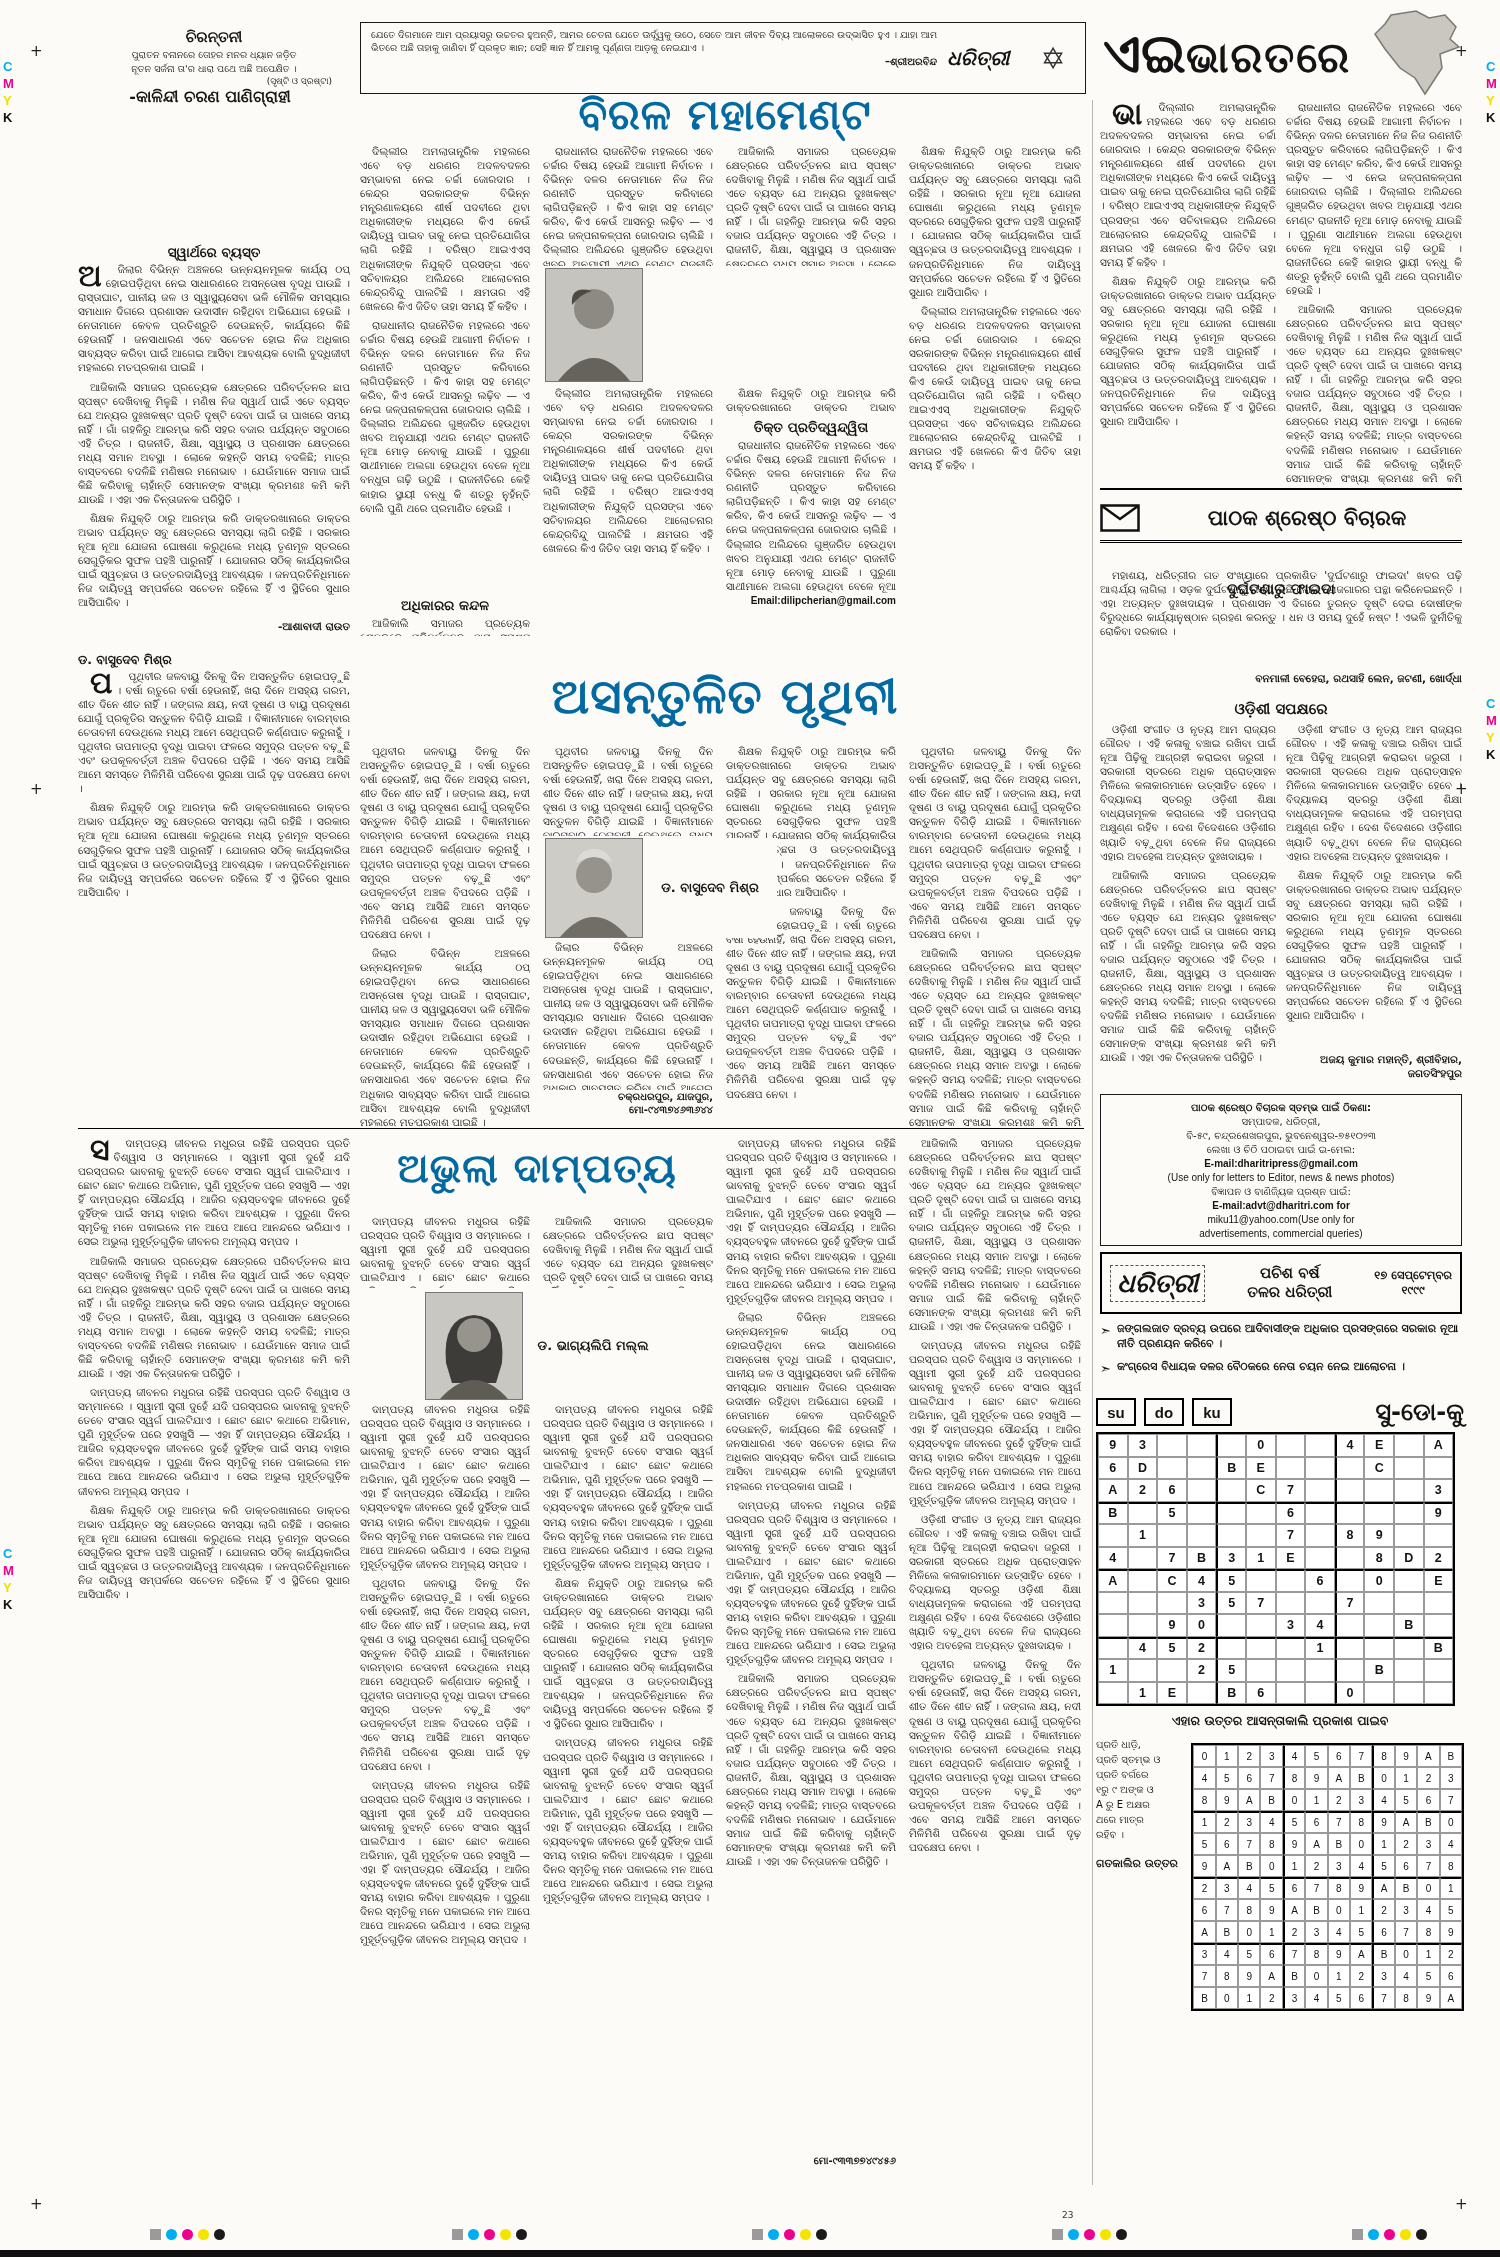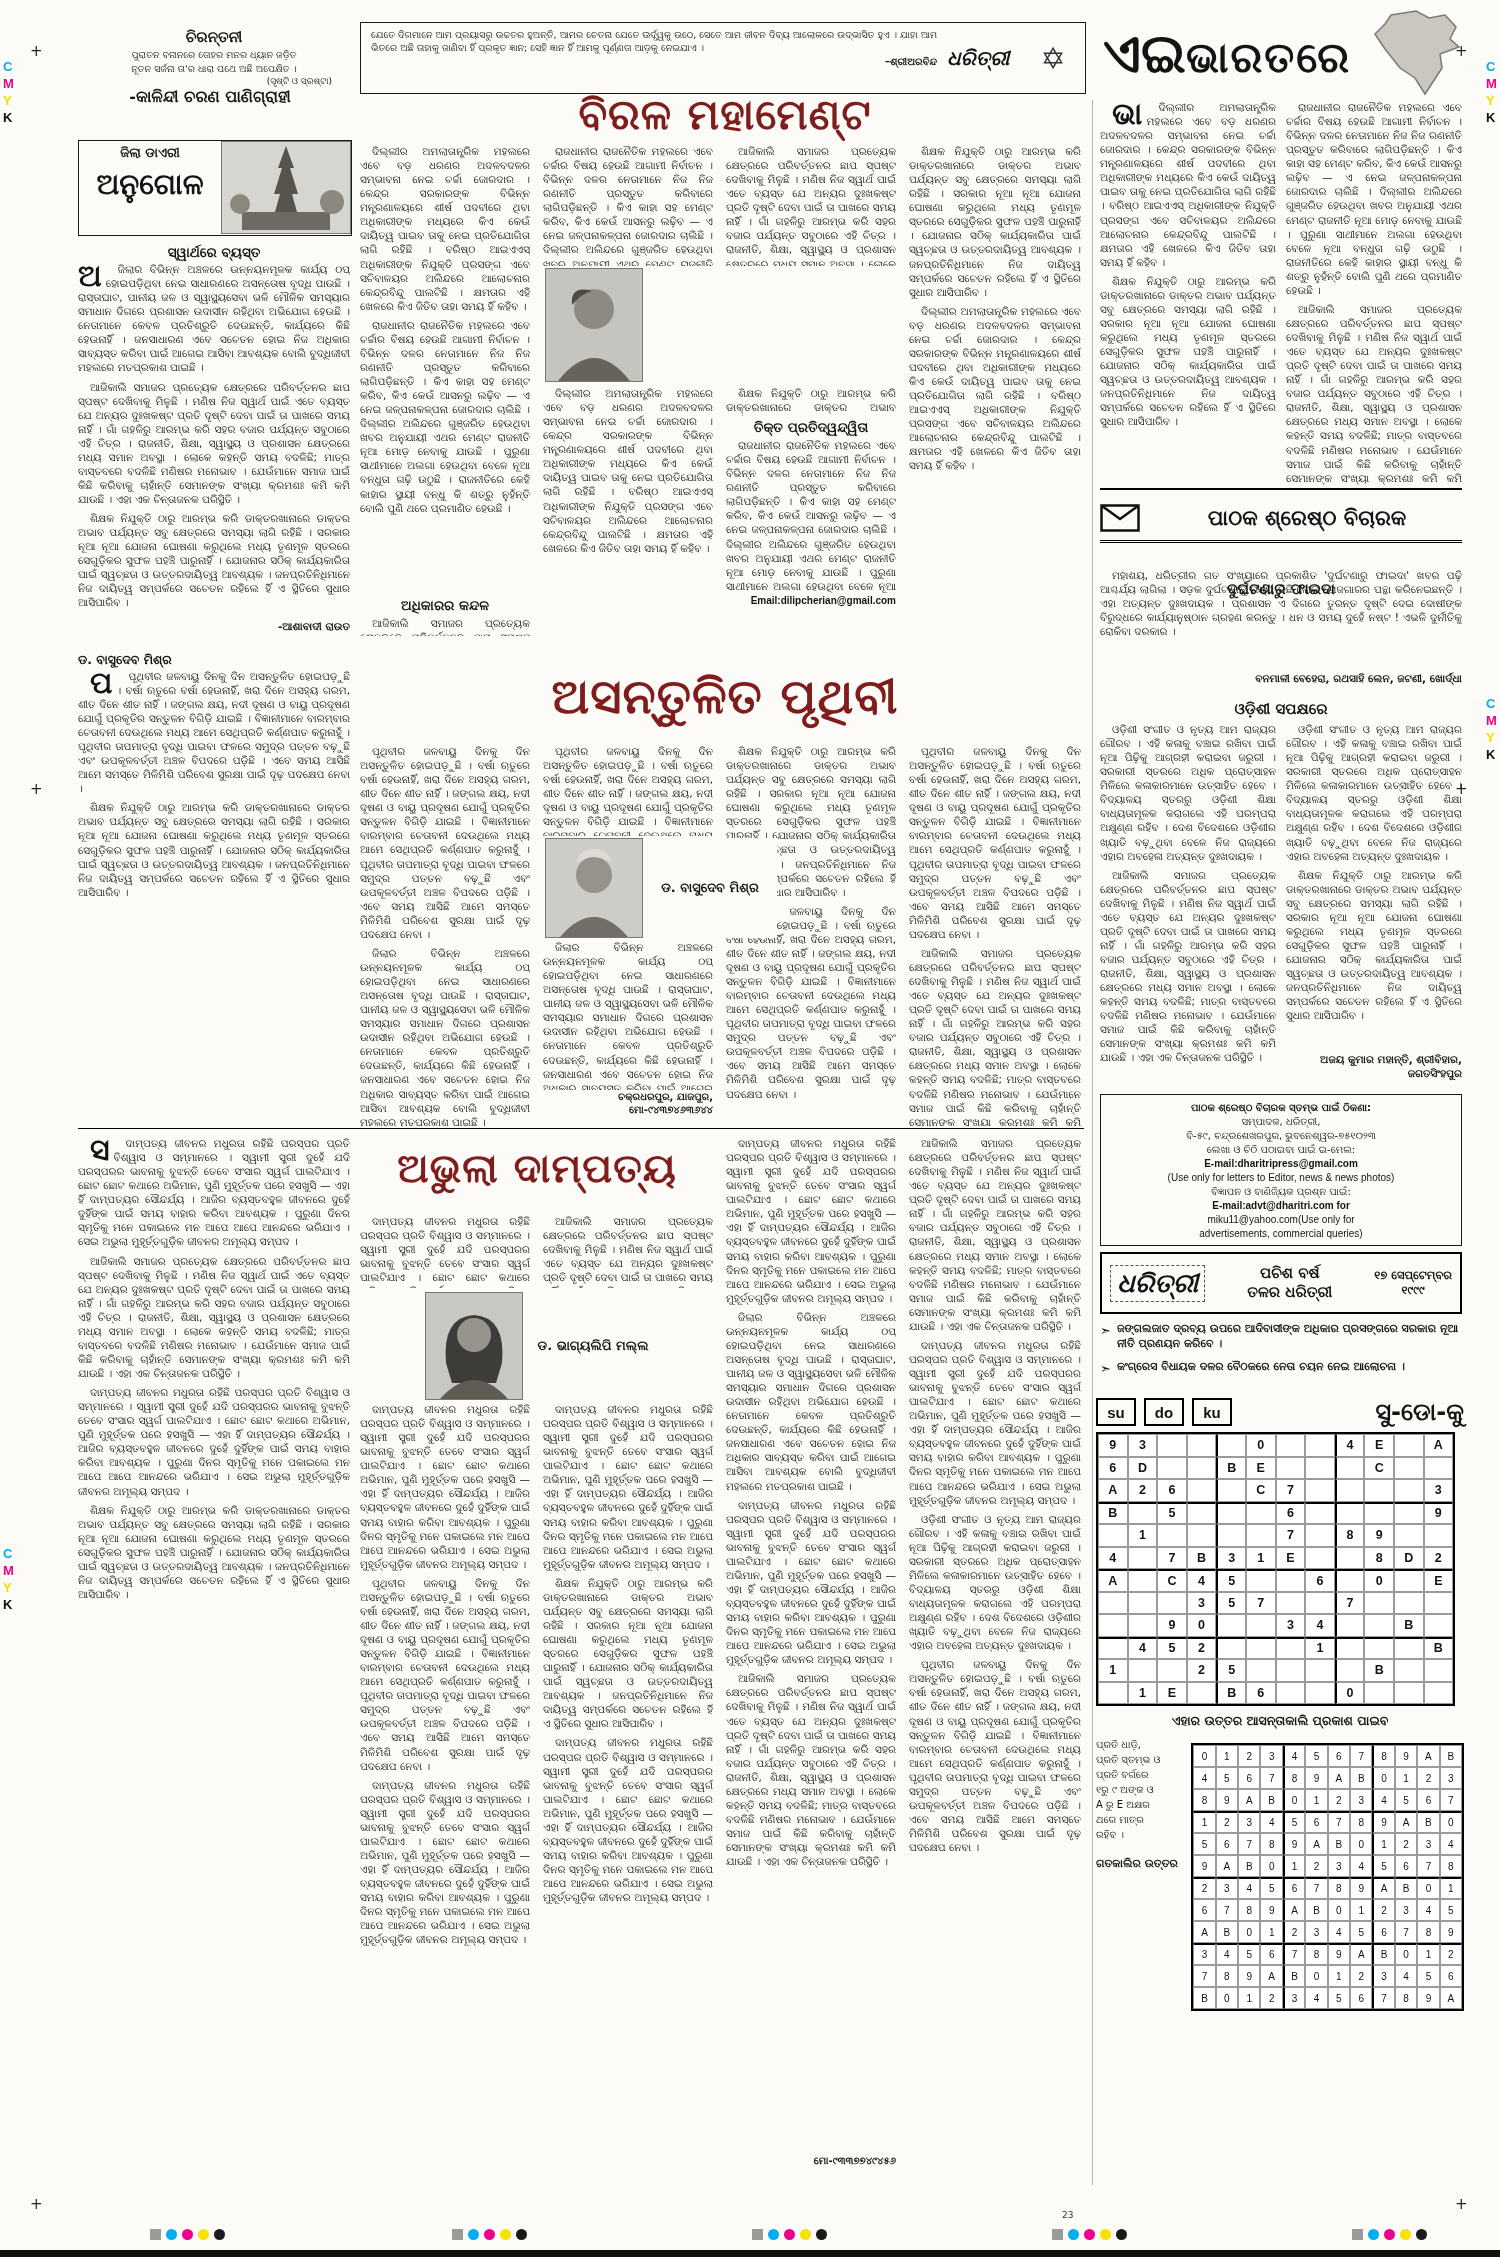--- a/index.html
+++ b/index.html
@@ -5,21 +5,21 @@
   html,body{margin:0;padding:0;background:#e8e6e0;}
   .page{position:relative;width:1500px;height:2257px;background:#fcfbf7;color:#141414;
         font-family:"DejaVu Sans",sans-serif;overflow:hidden;}
   .abs{position:absolute;}
   
   .col{position:absolute;text-align:justify;font-size:10.5px;line-height:1.34;overflow:hidden;}
   .col p{margin:0 0 5px 0;text-indent:12px;}
   .tb{overflow:hidden;}
   .slot{width:100%;}
   .dropcap{float:left;font-size:30px;font-weight:bold;line-height:26px;padding:1px 4px 0 0;}
-  .headline{position:absolute;text-align:center;font-weight:bold;letter-spacing:1px;color:#7f1d1d;}
+  .headline{position:absolute;text-align:center;font-weight:bold;letter-spacing:1px;color:#0369a1;}
   .subhead{text-align:center;font-weight:bold;font-size:13.5px;margin:2px 0;}
   .byline-line{font-weight:bold;font-size:12.5px;}
   .sig{font-weight:bold;font-size:10.5px;text-align:right;}
   .tail-line{font-size:10px;text-align:right;font-weight:bold;}
   
   .boxed{border:1.5px solid #1a1a1a;}
   
   .photo{border:1px solid #777;background:#cfcfcf;flex-shrink:0;}
   .pg{position:absolute;display:flex;background:#fcfbf7;}
   .cap{flex:1;display:flex;flex-direction:column;justify-content:center;text-align:center;padding:2px 4px;}
@@ -114,33 +114,20 @@
 
   <div class="abs masthead">
     <svg class="mh-map" width="92" height="86" viewBox="0 0 92 86">
       <polygon points="20,5 45,1 58,8 74,5 85,17 79,29 88,37 69,44 71,58 54,84 44,68 29,58 14,39 4,24 14,14" fill="#c9c7c0" stroke="#7a7a74" stroke-width="1.5"></polygon>
     </svg>
     <div class="mh-text">
       <span class="mh-big">ଏଇ</span><span class="mh-rest">ଭାରତରେ</span>
     </div>
   </div>
 
-  <div class="abs dd-box boxed">
-    <div class="dd-left">
-      <div class="dd-label">ଜିଲା ଡାଏରୀ</div>
-      <div class="dd-town">ଅନୁଗୋଳ</div>
-    </div>
-    <svg class="photo" width="128" height="91" viewBox="0 0 128 91">
-      <rect width="128" height="91" fill="#d7d5cf"></rect>
-      <polygon points="64,4 56,26 60,26 52,52 58,52 48,88 80,88 70,52 76,52 68,26 72,26" fill="#57544e"></polygon>
-      <rect x="20" y="70" width="88" height="18" fill="#6d6a63"></rect>
-      <circle cx="18" cy="62" r="10" fill="#8b887f"></circle>
-      <circle cx="110" cy="60" r="12" fill="#8b887f"></circle>
-    </svg>
-  </div>
   <div class="abs subhead" style="left:78px;top:242px;width:272px;">ସ୍ୱାର୍ଥରେ ବ୍ୟସ୍ତ</div>
   <div class="col" style="left:78px;top:262px;width:272px;height:354px;">
     <span class="dropcap">ଅ</span>
     <p>ଜିଲାର ବିଭିନ୍ନ ଅଞ୍ଚଳରେ ଉନ୍ନୟନମୂଳକ କାର୍ଯ୍ୟ ଠପ୍ ହୋଇପଡ଼ିଥିବା ନେଇ ସାଧାରଣରେ ଅସନ୍ତୋଷ ବୃଦ୍ଧି ପାଉଛି । ରାସ୍ତାଘାଟ, ପାନୀୟ ଜଳ ଓ ସ୍ୱାସ୍ଥ୍ୟସେବା ଭଳି ମୌଳିକ ସମସ୍ୟାର ସମାଧାନ ଦିଗରେ ପ୍ରଶାସନ ଉଦାସୀନ ରହିଥିବା ଅଭିଯୋଗ ହେଉଛି । ନେତାମାନେ କେବଳ ପ୍ରତିଶ୍ରୁତି ଦେଉଛନ୍ତି, କାର୍ଯ୍ୟରେ କିଛି ହେଉନାହିଁ । ଜନସାଧାରଣ ଏବେ ସଚେତନ ହୋଇ ନିଜ ଅଧିକାର ସାବ୍ୟସ୍ତ କରିବା ପାଇଁ ଆଗେଇ ଆସିବା ଆବଶ୍ୟକ ବୋଲି ବୁଦ୍ଧିଜୀବୀ ମହଲରେ ମତପ୍ରକାଶ ପାଇଛି ।</p>
     <p>ଆଜିକାଲି ସମାଜର ପ୍ରତ୍ୟେକ କ୍ଷେତ୍ରରେ ପରିବର୍ତ୍ତନର ଛାପ ସ୍ପଷ୍ଟ ଦେଖିବାକୁ ମିଳୁଛି । ମଣିଷ ନିଜ ସ୍ୱାର୍ଥ ପାଇଁ ଏତେ ବ୍ୟସ୍ତ ଯେ ଅନ୍ୟର ଦୁଃଖକଷ୍ଟ ପ୍ରତି ଦୃଷ୍ଟି ଦେବା ପାଇଁ ତା ପାଖରେ ସମୟ ନାହିଁ । ଗାଁ ଗହଳିରୁ ଆରମ୍ଭ କରି ସହର ବଜାର ପର୍ଯ୍ୟନ୍ତ ସବୁଠାରେ ଏହି ଚିତ୍ର । ରାଜନୀତି, ଶିକ୍ଷା, ସ୍ୱାସ୍ଥ୍ୟ ଓ ପ୍ରଶାସନ କ୍ଷେତ୍ରରେ ମଧ୍ୟ ସମାନ ଅବସ୍ଥା । ଲୋକେ କହନ୍ତି ସମୟ ବଦଳିଛି; ମାତ୍ର ବାସ୍ତବରେ ବଦଳିଛି ମଣିଷର ମନୋଭାବ । ଯେଉଁମାନେ ସମାଜ ପାଇଁ କିଛି କରିବାକୁ ଚାହାଁନ୍ତି ସେମାନଙ୍କ ସଂଖ୍ୟା କ୍ରମଶଃ କମି କମି ଯାଉଛି । ଏହା ଏକ ଚିନ୍ତାଜନକ ପରିସ୍ଥିତି ।</p>
     <p>ଶିକ୍ଷକ ନିଯୁକ୍ତି ଠାରୁ ଆରମ୍ଭ କରି ଡାକ୍ତରଖାନାରେ ଡାକ୍ତର ଅଭାବ ପର୍ଯ୍ୟନ୍ତ ସବୁ କ୍ଷେତ୍ରରେ ସମସ୍ୟା ଲାଗି ରହିଛି । ସରକାର ନୂଆ ନୂଆ ଯୋଜନା ଘୋଷଣା କରୁଥିଲେ ମଧ୍ୟ ତୃଣମୂଳ ସ୍ତରରେ ସେଗୁଡ଼ିକର ସୁଫଳ ପହଞ୍ଚି ପାରୁନାହିଁ । ଯୋଜନାର ସଠିକ୍ କାର୍ଯ୍ୟକାରିତା ପାଇଁ ସ୍ୱଚ୍ଛତା ଓ ଉତ୍ତରଦାୟିତ୍ୱ ଆବଶ୍ୟକ । ଜନପ୍ରତିନିଧିମାନେ ନିଜ ଦାୟିତ୍ୱ ସମ୍ପର୍କରେ ସଚେତନ ରହିଲେ ହିଁ ଏ ସ୍ଥିତିରେ ସୁଧାର ଆସିପାରିବ ।</p>
   </div>
   <div class="abs sig" style="left:78px;top:620px;width:272px;">-ଆଶାବାଦୀ ରାଉତ</div>
 
   <div class="headline" style="left:360px;top:90px;width:730px;font-size:42px;">ବିରଳ ମହାମେଣ୍ଟ</div>

